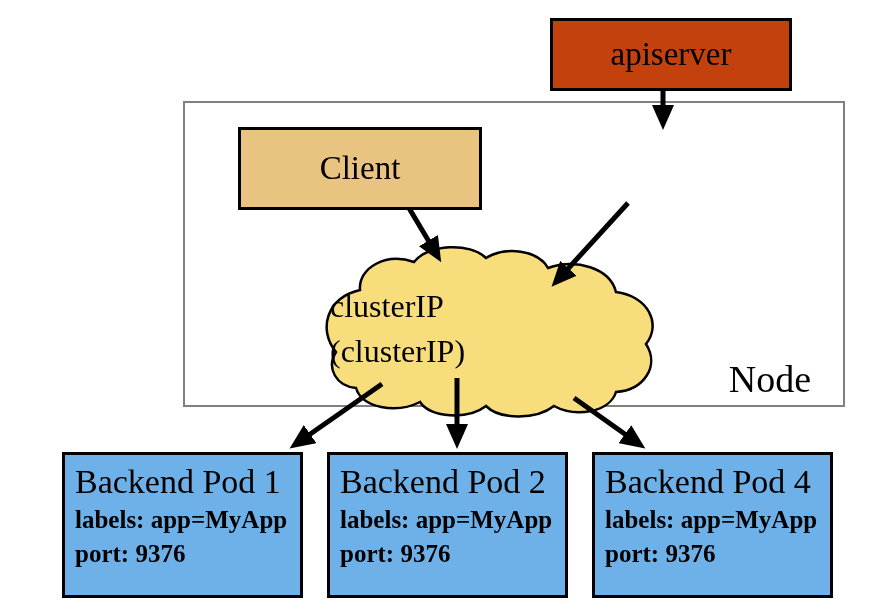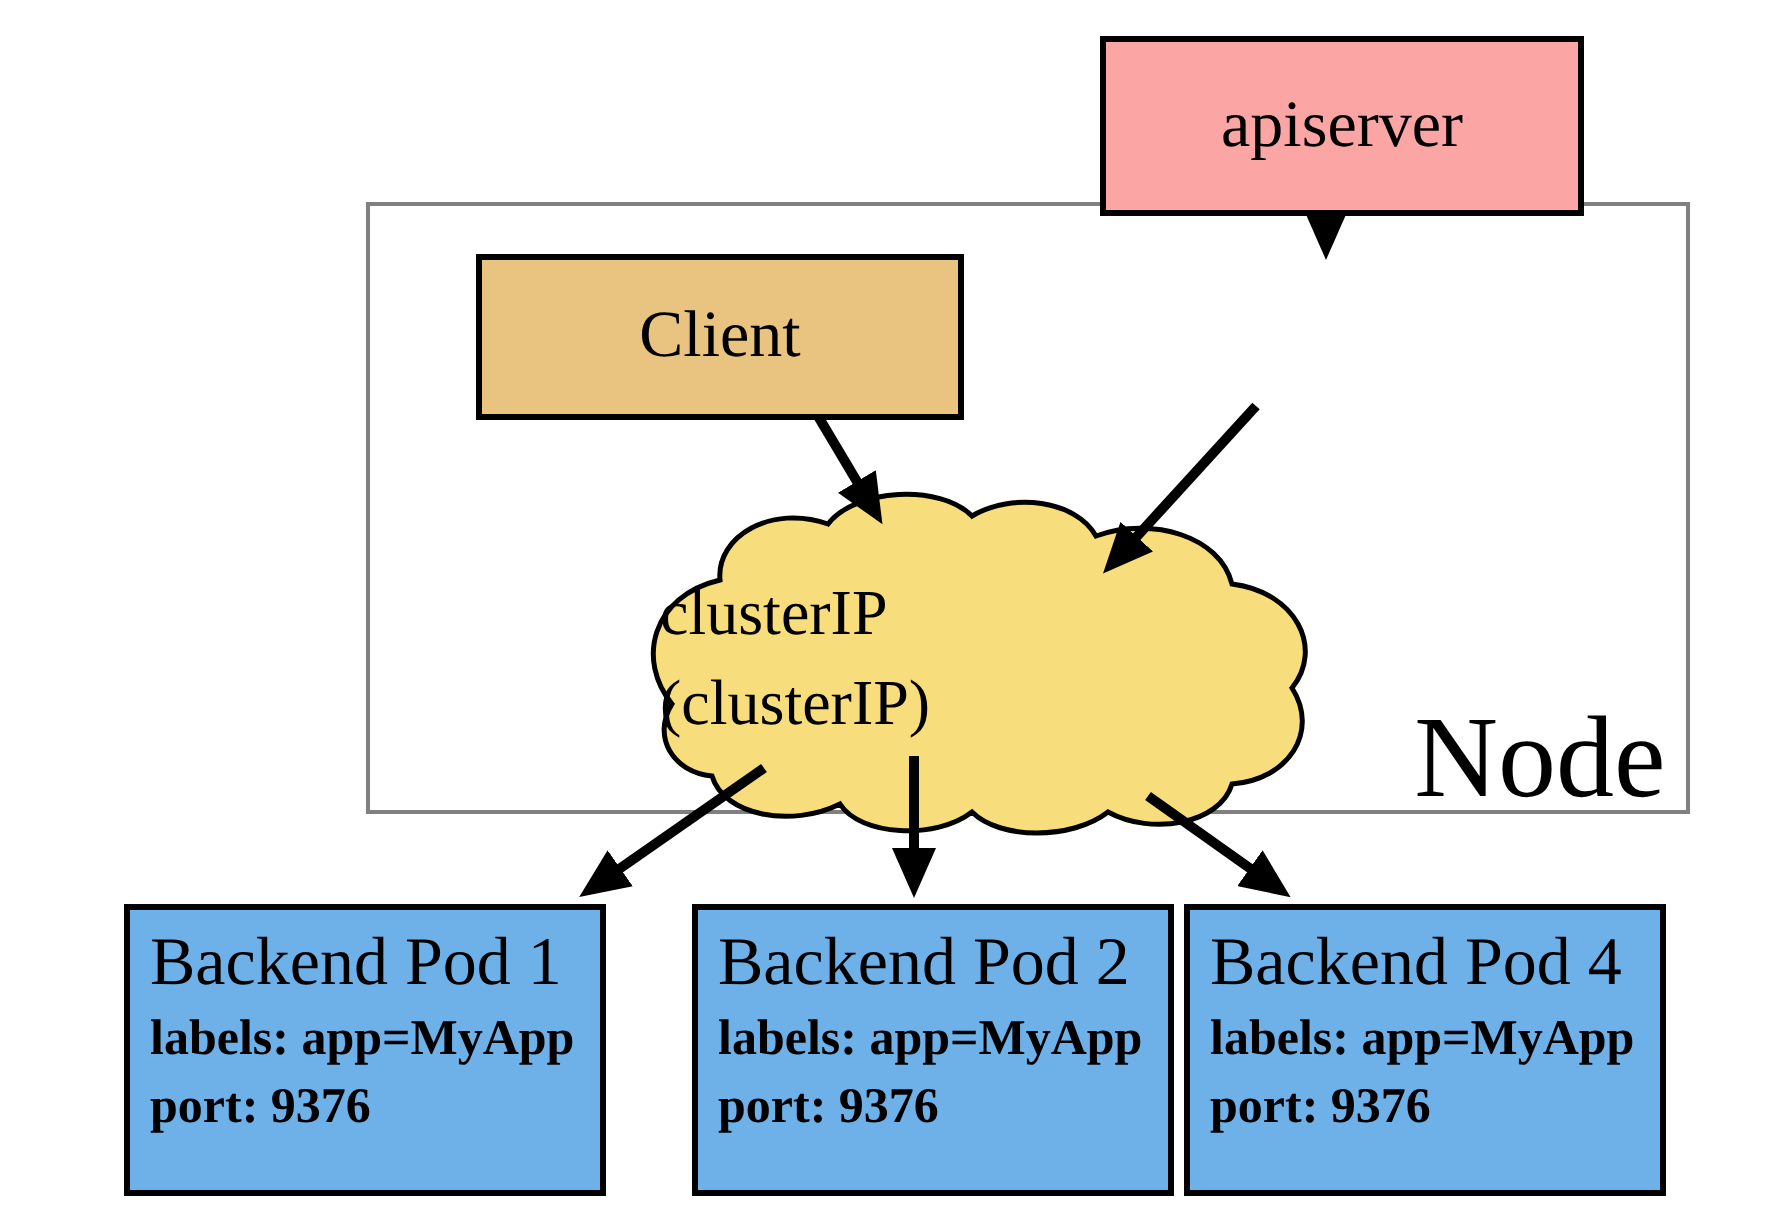--- a/index.html
+++ b/index.html
@@ -29,51 +29,51 @@
   .box {
     position: absolute;
     box-sizing: border-box;
     border: 3px solid #000;
     display: flex;
     align-items: center;
     justify-content: center;
     font-size: 33px;
     line-height: 1;
   }
-  .apiserver { left: 550px; top: 18px;  width: 242px; height: 90px; background: #fca5a5; }
+  .apiserver { left: 550px; top: 18px;  width: 242px; height: 73px; background: #c2410c; }
   .client    { left: 238px; top: 127px; width: 244px; height: 83px; background: #e9c380; }
   .kubeproxy { left: 533px; top: 130px; width: 270px; height: 72px; background: #a8e56e; }
   .pod {
     position: absolute;
     top: 452px;
     width: 241px; height: 146px;
     box-sizing: border-box;
     border: 3px solid #000;
     background: #6eb0e8;
     padding: 6px 0 0 10px;
   }
   .pod1 { left: 62px; }
-  .pod2 { left: 346px; }
+  .pod2 { left: 327px; }
   .pod3 { left: 592px; }
   .pod-title { font-size: 34px; line-height: 42px; }
   .pod-line  { font-size: 25px; line-height: 34px; font-weight: bold; }
   .cloud-label {
     position: absolute;
     left: 330px; top: 284px;
     width: 216px;
     text-align: left;
     font-size: 32px;
     line-height: 45px;
   }
   .node-label {
     position: absolute;
     left: 695px; top: 354px;
     width: 150px;
     text-align: center;
-    font-size: 58px;
+    font-size: 38px;
     line-height: 50px;
   }
 </style>
 </head>
 <body>
 
 <div class="canvas">
 
   <div class="node-rect"></div>
 

